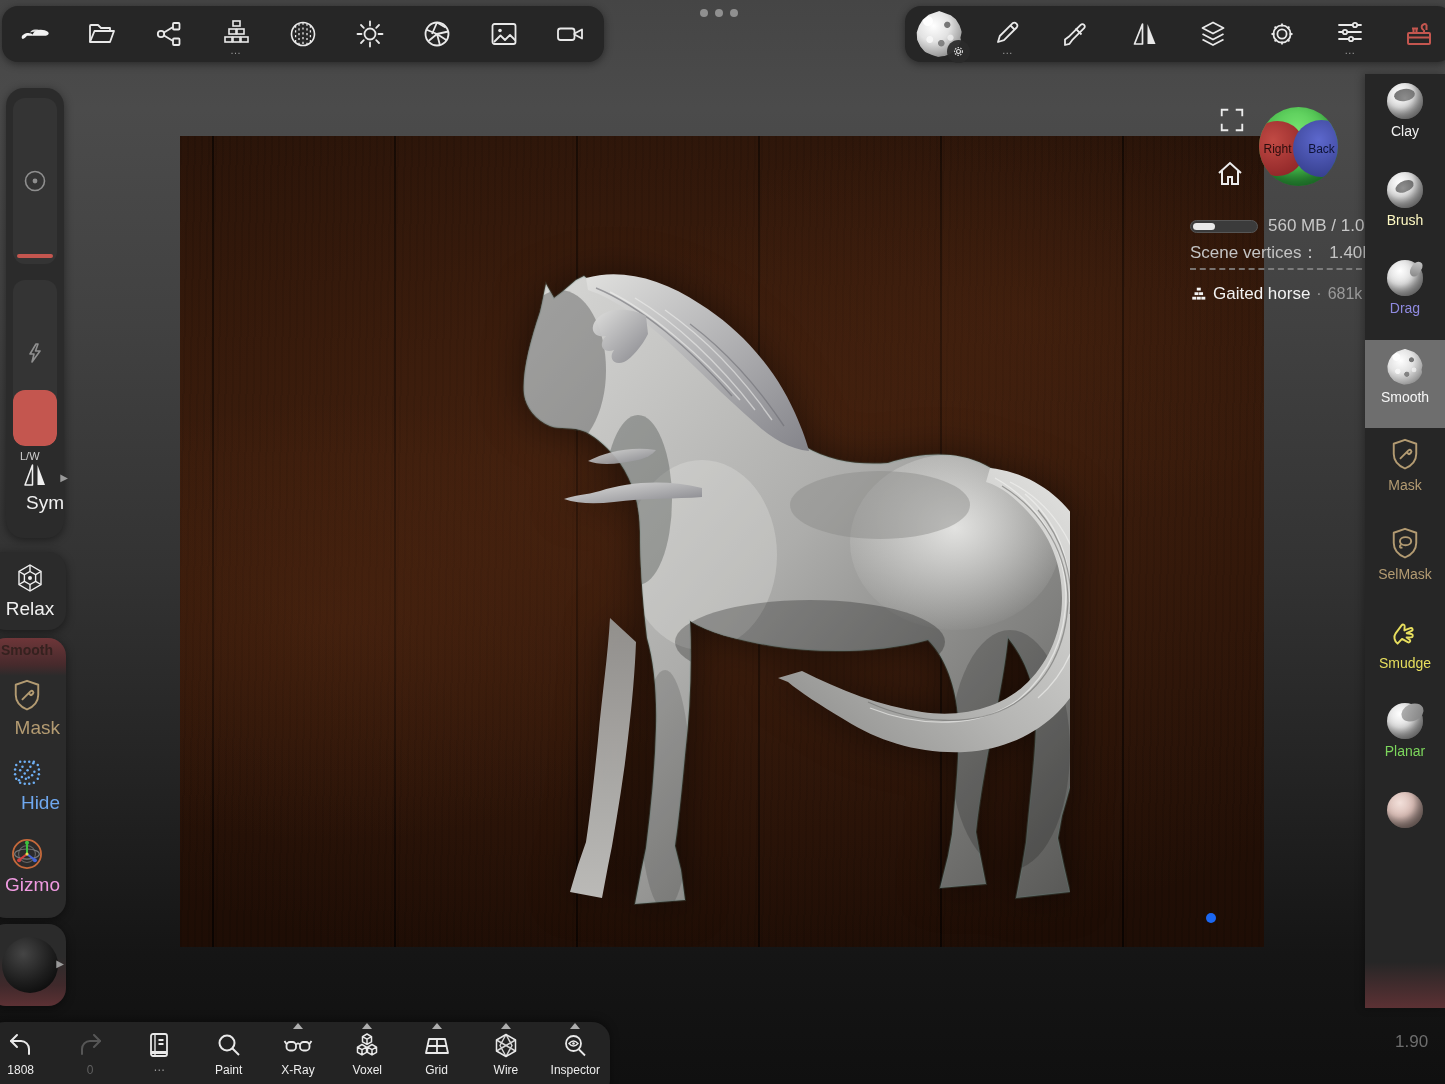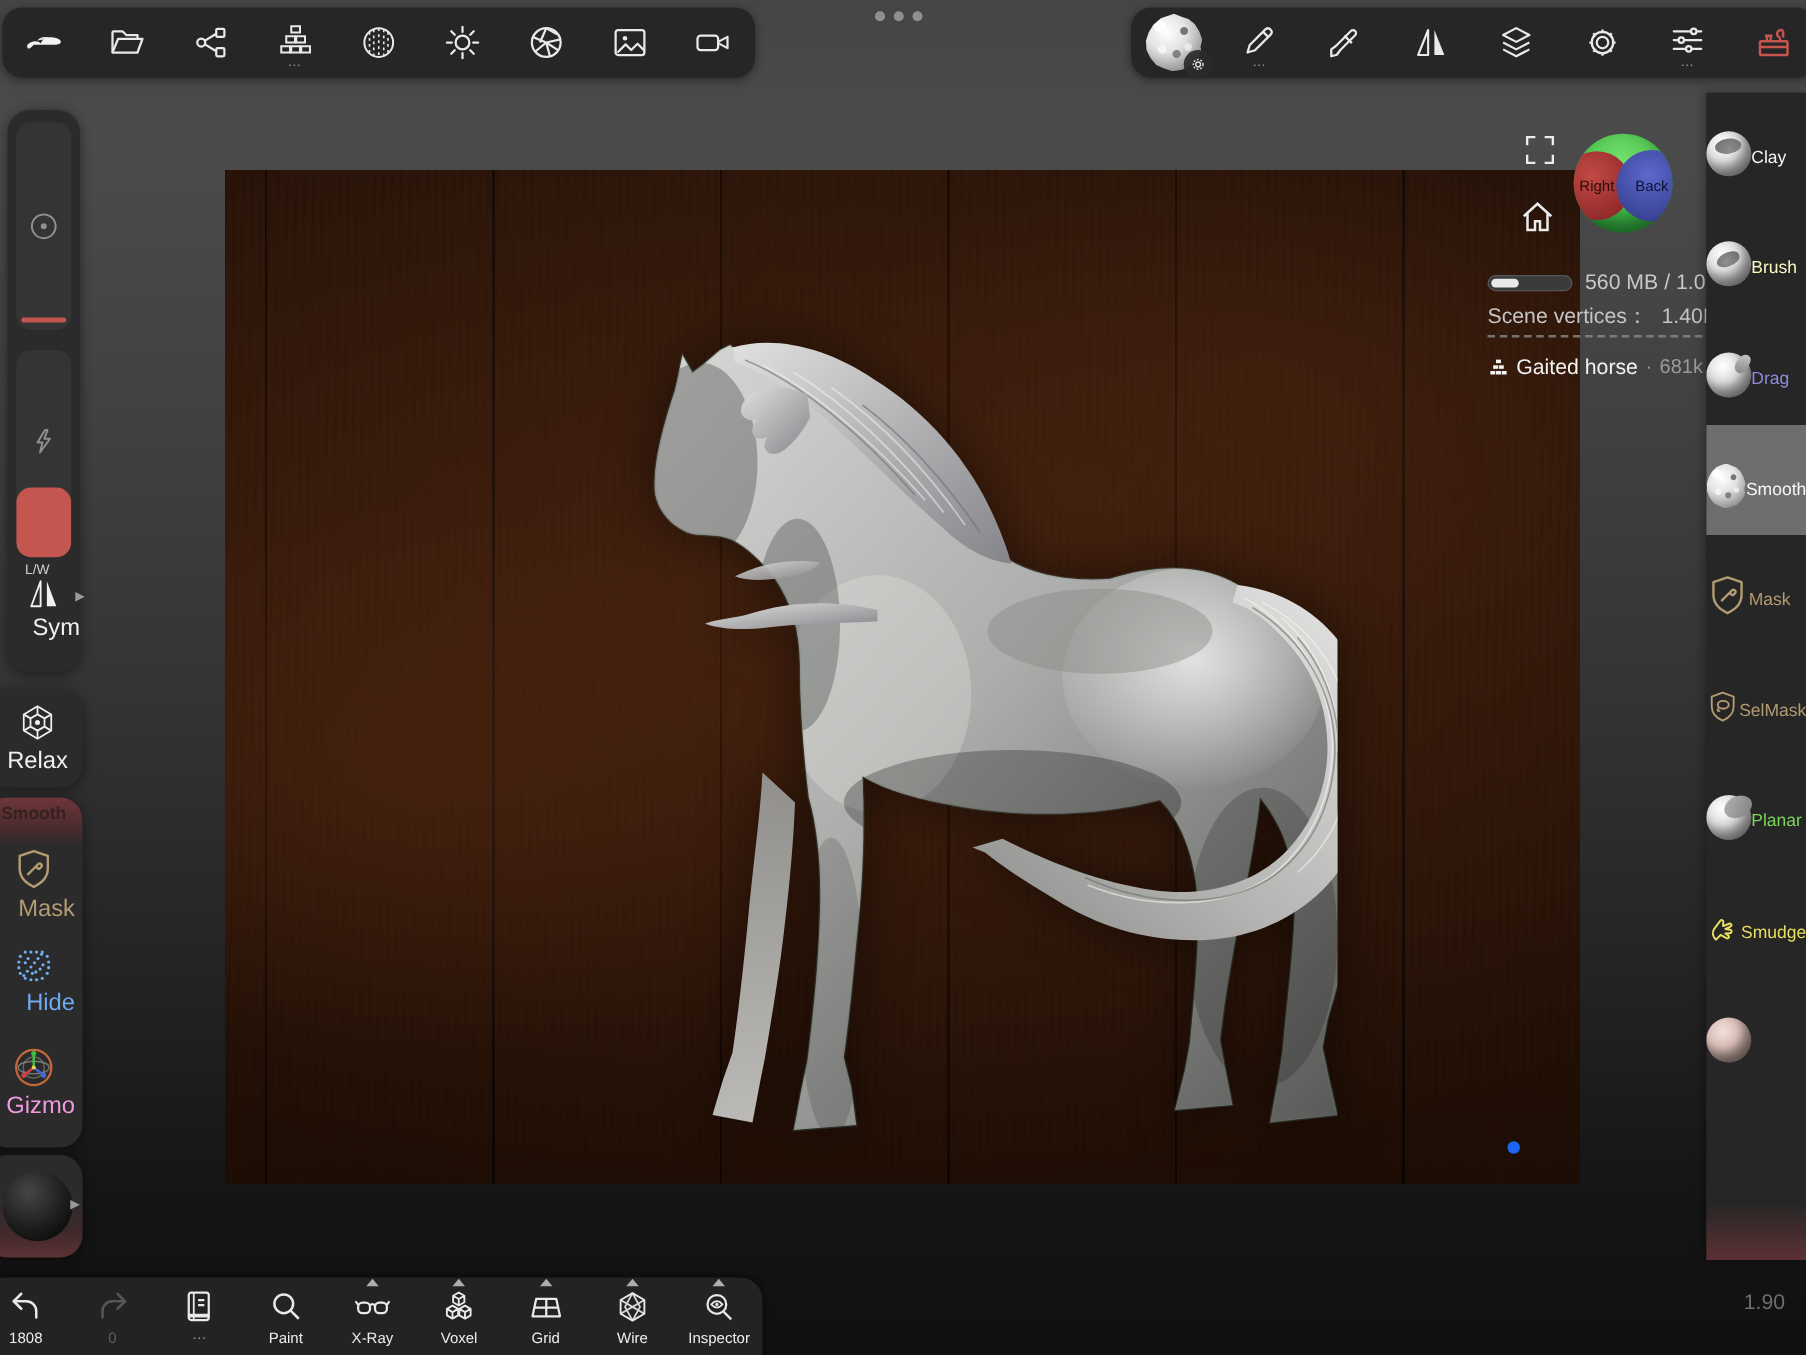--- a/index.html
+++ b/index.html
@@ -50,21 +50,21 @@
   .tools-panel{left:-12px;top:638px;width:78px;height:280px;overflow:hidden;position:absolute;}
   .smooth-hint{position:absolute;left:0;top:0;width:100%;height:38px;background:linear-gradient(180deg,#6e3639,#472a2c 70%,rgba(43,43,43,0) 100%);display:flex;align-items:flex-start;justify-content:center;padding-top:4px;box-sizing:border-box;}
   .smooth-hint span{font-size:14px;color:#35211f;font-weight:bold;}
   .ltool{position:absolute;left:6px;width:66px;text-align:center;}
   .ltool .ic{display:flex;justify-content:center;}
   .mat-panel{left:-12px;top:924px;width:78px;height:82px;background:linear-gradient(180deg,#2b2b2b 40%,#40292b 75%,#5c3134 100%);display:flex;align-items:center;justify-content:center;padding-left:6px;box-sizing:border-box;}
   .matball{width:56px;height:56px;border-radius:50%;background:radial-gradient(circle at 38% 30%,#454545,#1d1d1d 55%,#060606 92%);}
   
   .rbar{left:1365px;top:74px;width:80px;height:934px;background:#262626;box-shadow:-2px 0 8px rgba(0,0,0,.3);display:flex;flex-direction:column;overflow:hidden;}
   .rbar::after{content:"";position:absolute;left:0;bottom:0;width:100%;height:46px;background:linear-gradient(180deg,rgba(92,49,52,0),#5c3134);}
-  .rtool{height:88.6px;flex:0 0 auto;display:flex;flex-direction:row;align-items:center;padding-top:9px;box-sizing:border-box;}
+  .rtool{height:88.6px;flex:0 0 auto;display:flex;flex-direction:column;align-items:center;padding-top:9px;box-sizing:border-box;}
   .rtool.sel{background:#6e6e6e;}
   .rtool .lbl{font-size:14px;margin-top:4px;}
   .ball{width:36px;height:36px;border-radius:50%;position:relative;
     background:radial-gradient(circle at 36% 30%,#ffffff,#dedede 40%,#a8a8a8 70%,#6b6b6b 100%);
     box-shadow:inset -5px -7px 9px rgba(0,0,0,.35);}
   .ball i{position:absolute;border-radius:50%;}
   .b-clay i{left:7px;top:6px;width:21px;height:12px;background:radial-gradient(circle at 50% 80%,#8d8d8d,#6f6f6f);transform:rotate(-8deg);}
   .b-brush i{left:8px;top:9px;width:19px;height:11px;background:radial-gradient(circle at 40% 60%,#909090,#6a6a6a);transform:rotate(-18deg);border-radius:60% 40% 55% 45%;}
   .b-move i{right:2px;top:2px;width:13px;height:13px;background:linear-gradient(135deg,#c9c9c9,#8a8a8a);border-radius:35% 65% 35% 65%;transform:rotate(8deg);}
   .b-drag i{right:2px;top:1px;width:10px;height:16px;background:linear-gradient(160deg,#c9c9c9,#858585);border-radius:60% 40% 50% 50%;transform:rotate(30deg);}
@@ -502,30 +502,30 @@
   </div>
   <div class="rtool">
     <svg width="34" height="36" viewBox="0 0 30 32" fill="none" stroke="#b39b72" stroke-width="1.7" stroke-linejoin="round">
         <path d="M15 2.5l10 3.5v9c0 7-4.5 10.5-10 13-5.5-2.5-10-6-10-13v-9z"></path>
         <ellipse cx="15.5" cy="13.5" rx="5" ry="3.6"></ellipse>
         <path d="M11.5 16.5c-2 1.8-1 3.4 1.2 2.4"></path>
       </svg>
     <div class="lbl" style="color: rgb(179, 155, 114);">SelMask</div>
   </div>
   <div class="rtool">
+    <svg width="34" height="36" viewBox="0 0 32 32" fill="none" stroke="#e8df5e" stroke-width="1.8" stroke-linejoin="round" stroke-linecap="round">
+        <path d="M9 26c-3-2.5-4-6.5-1.8-9.6l5.6-7.6c1-1.4 3-.8 2.9 1l-.3 3.8 5.6-2.2c1.9-.7 3 1.7 1.2 2.6l-4.6 2.2 4.4.8c2 .4 1.7 3-.3 3.1l-4.2.2 2.8 2c1.6 1.1-.1 3.2-1.7 2.3l-5.4-3z"></path>
+      </svg>
+    <div class="lbl" style="color: rgb(232, 223, 94);">Smudge</div>
+  </div>
+  <div class="rtool">
     <div class="ball b-planar">
         <i></i>
       </div>
     <div class="lbl" style="color: rgb(124, 214, 92);">Planar</div>
-  </div>
-  <div class="rtool">
-    <svg width="34" height="36" viewBox="0 0 32 32" fill="none" stroke="#e8df5e" stroke-width="1.8" stroke-linejoin="round" stroke-linecap="round">
-        <path d="M9 26c-3-2.5-4-6.5-1.8-9.6l5.6-7.6c1-1.4 3-.8 2.9 1l-.3 3.8 5.6-2.2c1.9-.7 3 1.7 1.2 2.6l-4.6 2.2 4.4.8c2 .4 1.7 3-.3 3.1l-4.2.2 2.8 2c1.6 1.1-.1 3.2-1.7 2.3l-5.4-3z"></path>
-      </svg>
-    <div class="lbl" style="color: rgb(232, 223, 94);">Smudge</div>
   </div>
   <div class="rtool">
     <div class="ball b-part"></div>
   </div>
 </div>
 
 <div class="abs bbar">
   <div class="bitem">
     <svg width="30" height="30" viewBox="0 0 30 30" fill="none" stroke="#e9e9e9" stroke-width="2" stroke-linecap="round" stroke-linejoin="round">
         <path d="M11 4 5 10l6 6"></path>

